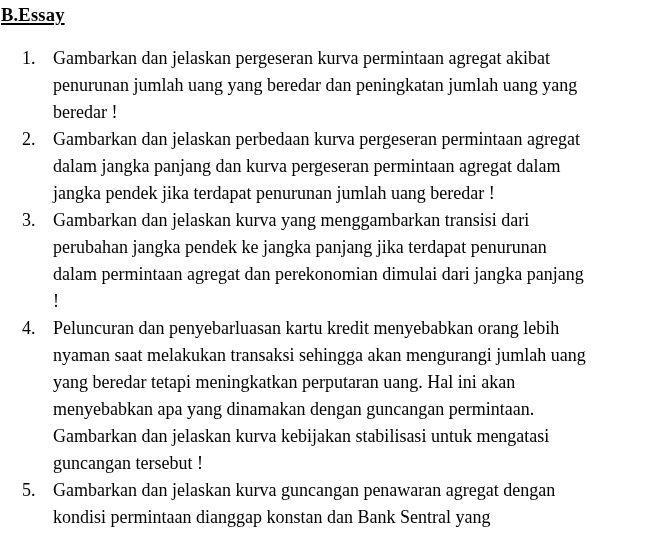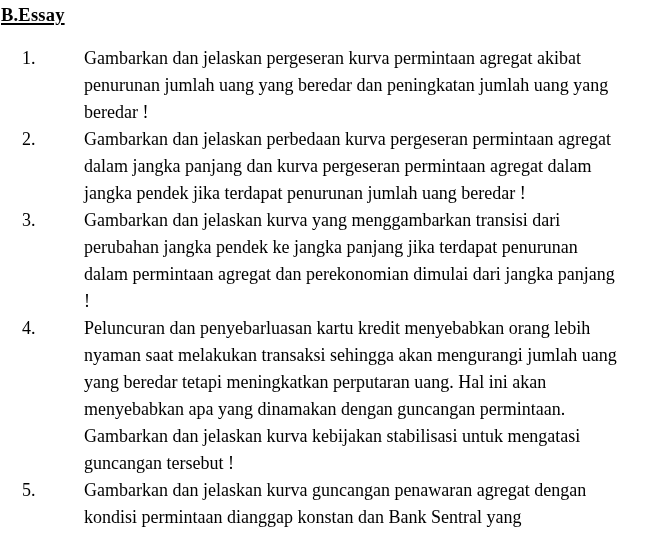--- a/index.html
+++ b/index.html
@@ -39,21 +39,20 @@
     font-size: 18px;
     line-height: 27px;
   }
   .essay-item .num {
     flex: 0 0 31px;
     width: 31px;
   }
   .essay-item .text {
     white-space: pre-line;
     width: 592px;
-    margin-left: 31px;
   }
 </style>
 </head>
 <body>
 
 <div class="doc">
   <h2 class="heading">B.Essay</h2>
 
   <div class="essay-list">
 

